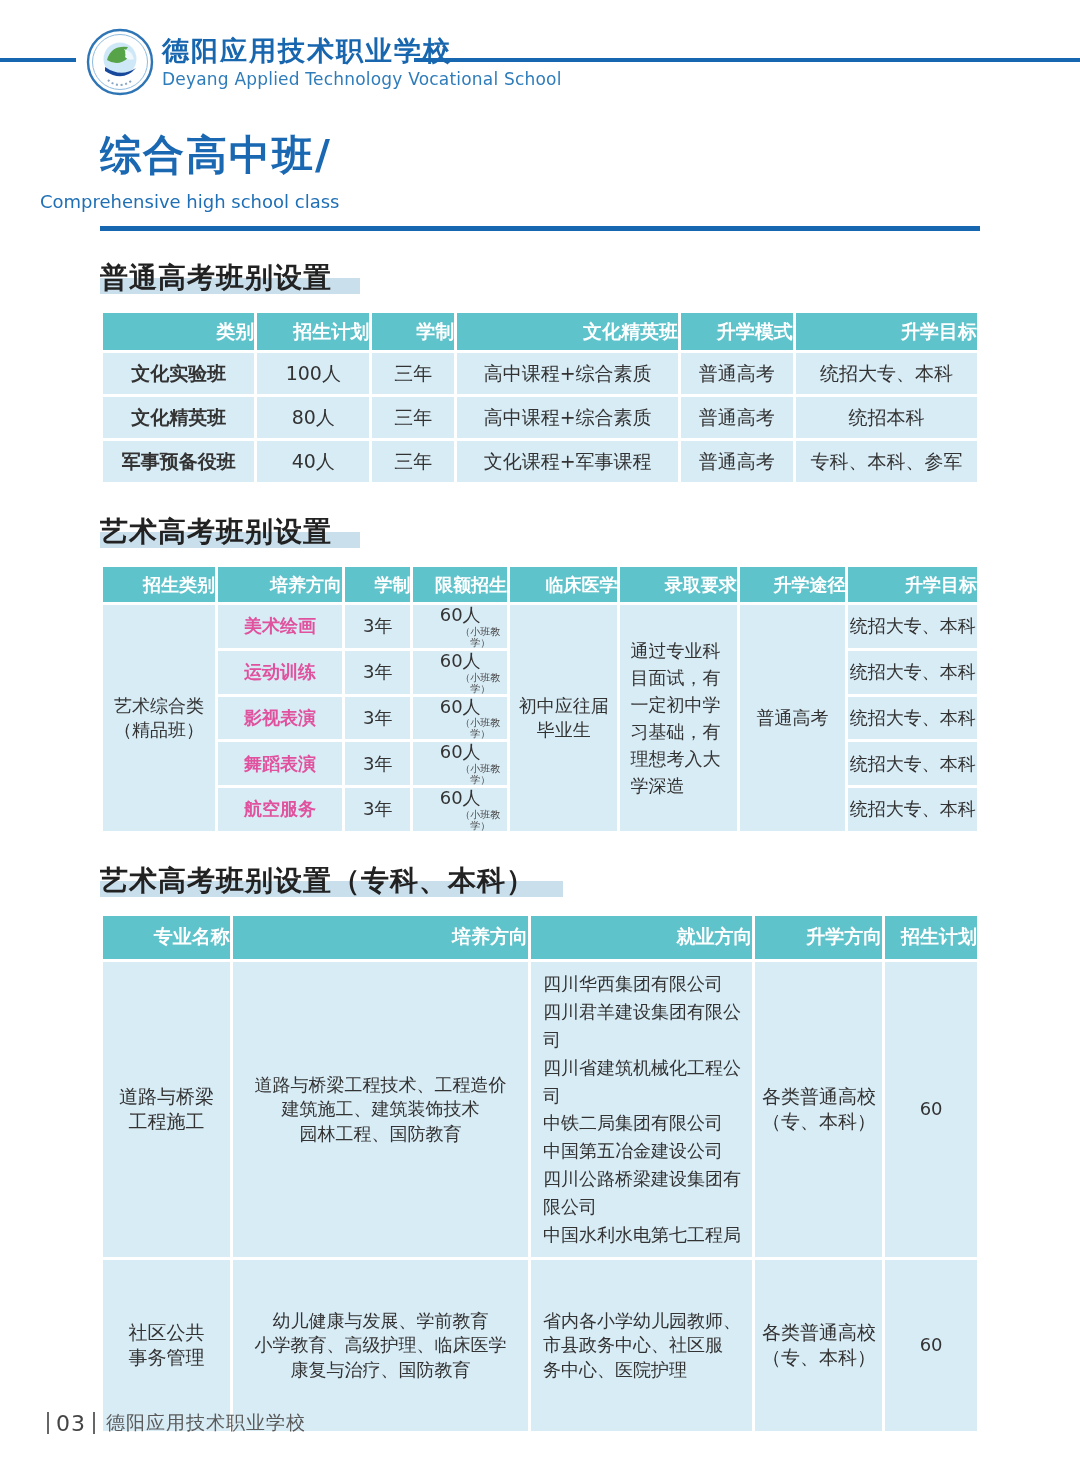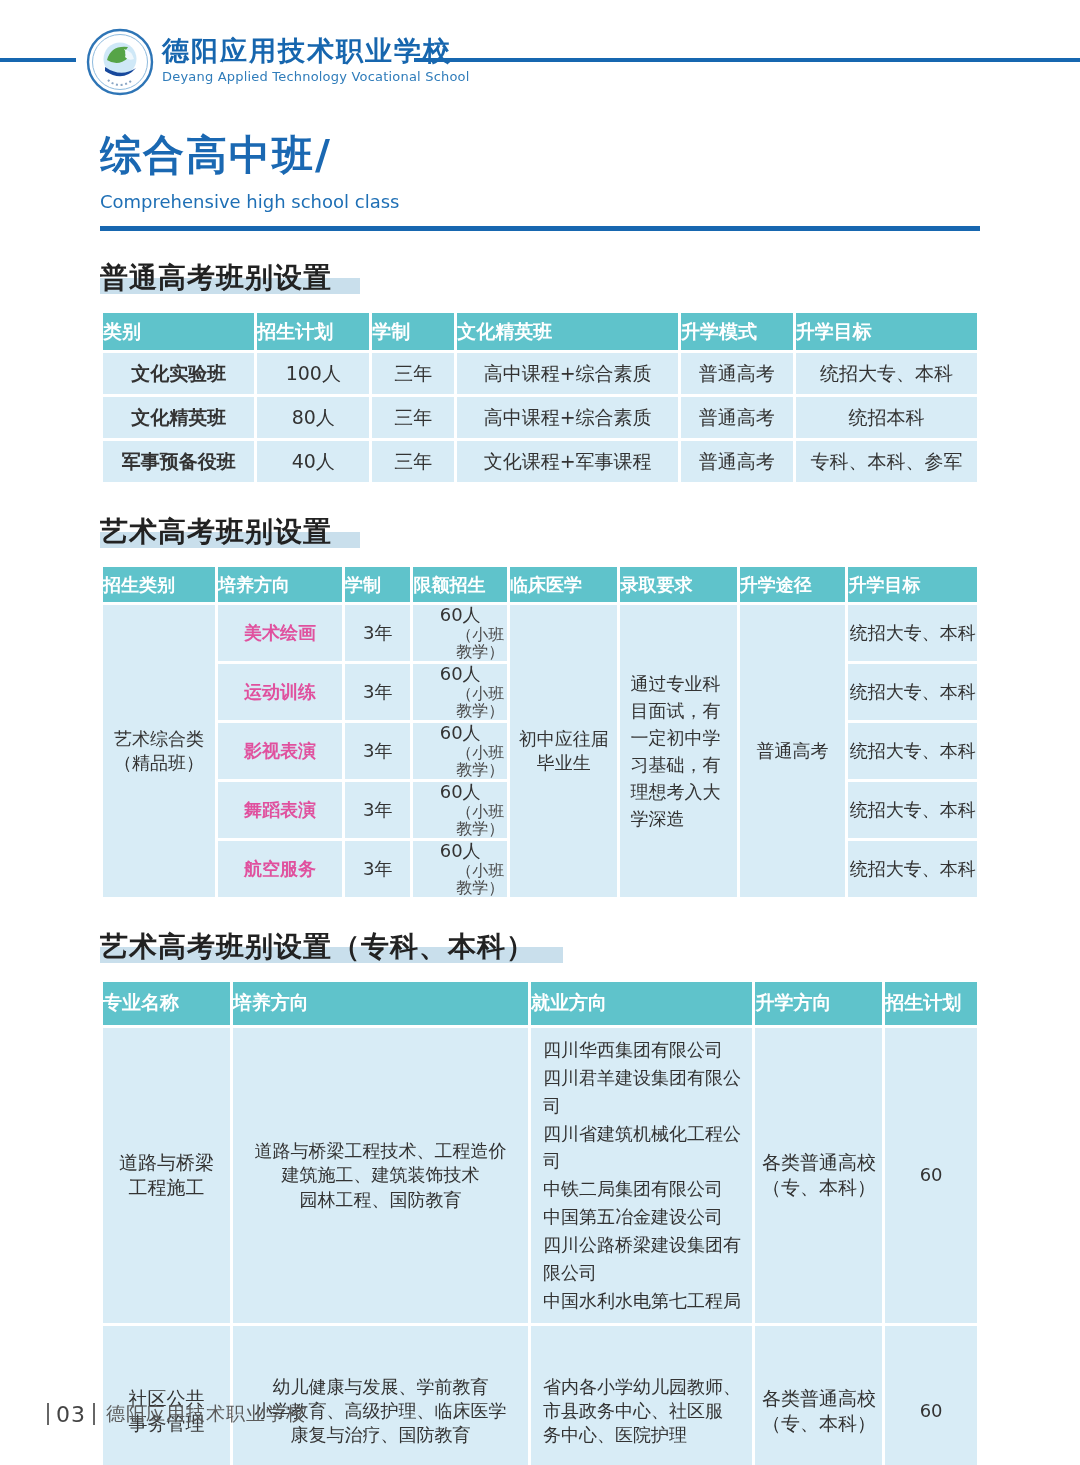--- a/index.html
+++ b/index.html
@@ -14,66 +14,66 @@
   .page { width: 1080px; height: 1465px; position: relative; }
 
   
   .hdr { position: relative; height: 112px; }
   .hdr-line { position: absolute; top: 58px; height: 4px; background: #1767b0; }
   .hdr-line.left  { left: 0; width: 76px; }
   .hdr-line.right { left: 414px; right: 0; }
   .logo { position: absolute; left: 86px; top: 28px; width: 68px; height: 68px; }
   .names { position: absolute; left: 162px; top: 36px; }
   .school-cn { font-size: 27px; font-weight: bold; color: #1766ae; letter-spacing: 2px; line-height: 1.1; }
-  .school-en { font-size: 13px; color: #2f7cba; margin-top: 3px; letter-spacing: 0.2px; text-align: center; }
+  .school-en { font-size: 17px; color: #2f7cba; margin-top: 3px; letter-spacing: 0.2px; text-align: center; }
 
   
   .page-title { margin: 16px 0 0 100px; font-size: 41px; font-weight: bold; color: #1a68b2; letter-spacing: 2px; }
-  .page-subtitle { margin: 8px 0 0 100px; font-size: 18px; color: #1e6fb5; }
+  .page-subtitle { margin: 8px 0 0 40px; font-size: 18px; color: #1e6fb5; }
   .title-rule { margin: 14px 0 0 100px; width: 880px; height: 5px; background: #1767b0; }
 
   
   .sec-heading { margin: 28px 0 13px 100px; font-size: 28px; font-weight: bold; color: #222; letter-spacing: 1px; }
   .sec-heading .hl { background: linear-gradient(180deg, rgba(0,0,0,0) 52%, #c9dfec 52%); padding-right: 28px; }
 
   
   table.t { width: 880px; margin-left: 100px; border-collapse: collapse; table-layout: fixed; }
   table.t th {
     background: #5fc3cb; color: #fff; font-weight: bold;
-    border: 3px solid #fff; text-align: left; vertical-align: middle;
+    border: 3px solid #fff; text-align: right; vertical-align: middle;
   }
   table.t td {
     background: #d8ecf6; color: #333;
     border: 3px solid #fff; text-align: center; vertical-align: middle;
     line-height: 1.35;
   }
   .ml { white-space: pre-line; }
 
   .t1 th { height: 40px; font-size: 19px; }
   .t1 td { height: 44px; font-size: 19px; }
   .t1 td.cat { font-weight: bold; }
 
   .t2 th { height: 38px; font-size: 18px; }
   .t2 td { height: 39px; font-size: 18px; }
   .t2 .pink { color: #e0519e; font-weight: bold; }
   .t2 .q  { font-size: 18px; line-height: 1.1; }
-  .t2 .qn { font-size: 16px; color: #4a4a4a; line-height: 1.1; margin-top: 1px; padding-left: 40px; }
+  .t2 .qn { font-size: 10px; color: #4a4a4a; line-height: 1.1; margin-top: 1px; padding-left: 40px; }
   .t2 .req { text-align: left; padding: 6px 10px; line-height: 1.5; }
 
   .t3 th { height: 46px; font-size: 19px; }
   .t3 td { font-size: 18px; }
   .t3 tr.r1 td { height: 144px; }
   .t3 tr.r2 td { height: 190px; }
   .t3 tr.r3 td { height: 174px; }
   .t3 td.major, .t3 td.adv { font-size: 19px; }
   .t3 td.emp { text-align: left; padding: 8px 6px 8px 12px; }
   .t3 td.emp.small { font-size: 18px; line-height: 1.55; margin-top: 46px; }
 
   
-  .footer { position: absolute; left: 40px; bottom: 38px; display: flex; align-items: center; color: #5a5a5a; }
+  .footer { position: absolute; left: 40px; bottom: 29px; display: flex; align-items: center; color: #5a5a5a; }
   .fbar { width: 2px; height: 22px; background: #666; margin: 0 7px; }
   .fnum { font-size: 22px; color: #444; letter-spacing: 1px; }
   .fschool { font-size: 19px; margin-left: 4px; letter-spacing: 1px; }
 </style>
 </head>
 <body>
 
 <div class="page">
 
   <div class="hdr">

